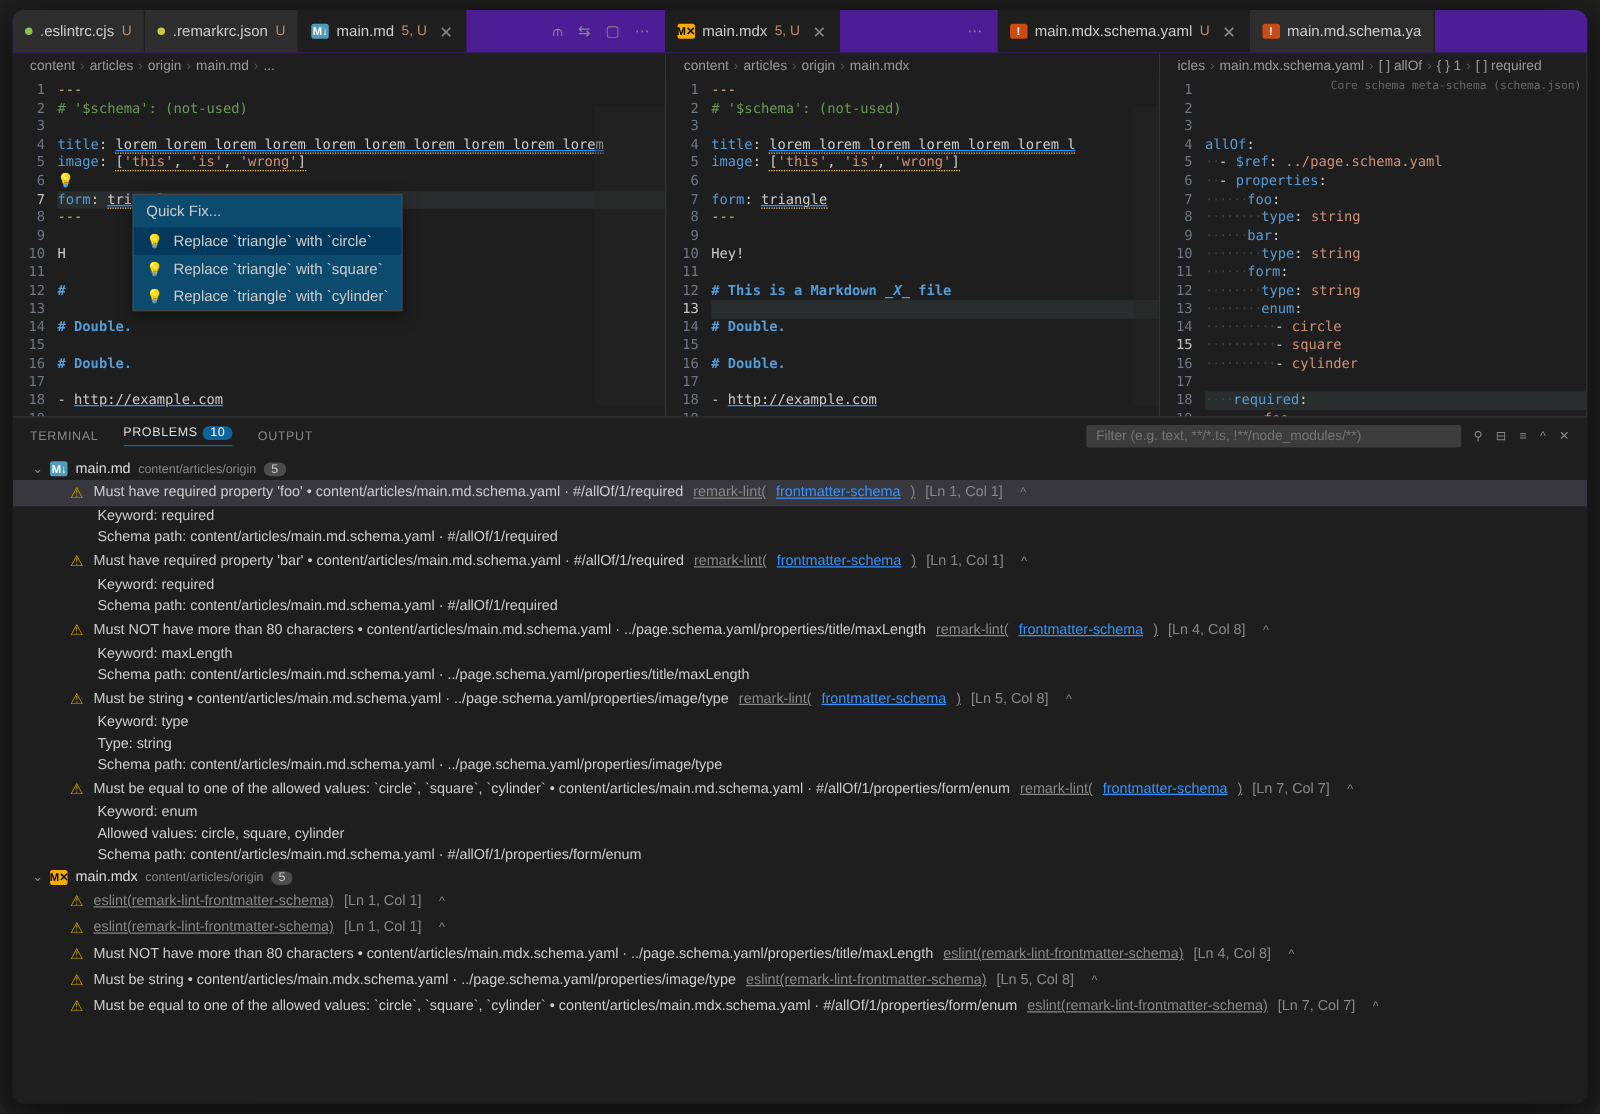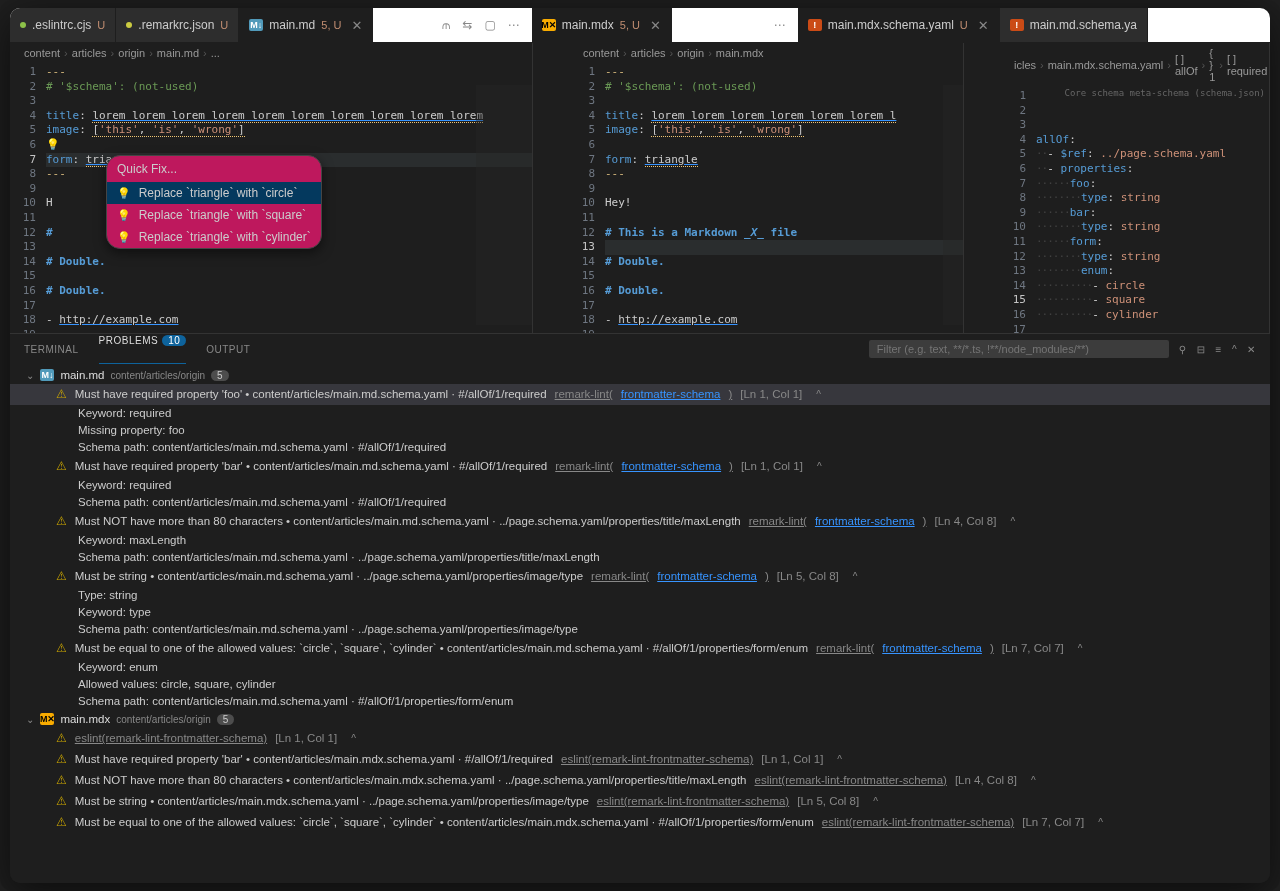--- a/index.html
+++ b/index.html
@@ -20,21 +20,21 @@
   margin: 8px auto;
   background: #1e1e1e;
   border-radius: 10px;
   box-shadow: 0 10px 40px rgba(0,0,0,0.6);
   overflow: hidden;
   display: flex;
   flex-direction: column;
 }
 .tabs-row {
   display: flex;
-  background: #ffffff;
+  background: #4c1d95;
   height: 35px;
   border-bottom: 1px solid #1e1e1e;
   align-items: stretch;
 }
 .tab-group {
   display: flex;
   flex: 1;
   overflow: hidden;
   align-items: stretch;
 }
@@ -61,21 +61,20 @@
   font-size: 11px;
   color: #999;
   background: #1e1e1e;
   align-items: center;
 }
 .breadcrumbs .sep { color: #555; }
 .editors {
   display: flex;
   flex: 0 0 290px;
   min-height: 290px;
-  gap: 36px;
 }
 .editor-pane {
   flex: 1;
   position: relative;
   border-right: 1px solid #333;
   display: flex;
   flex-direction: column;
   overflow: hidden;
 }
 .code-area {
@@ -121,23 +120,23 @@
   top: 22px;
   width: 56px;
   height: 240px;
   background: #252526;
   opacity: 0.4;
 }
 .quickfix {
   position: absolute;
   top: 112px;
   left: 96px;
-  background: #be185d;
+  background: #0c4a6e;
   border: 1px solid #454545;
-  border-radius: 14px;
+  border-radius: 0;
   box-shadow: 0 4px 12px rgba(0,0,0,0.5);
   font-size: 12px;
   z-index: 10;
   min-width: 200px;
 }
 .quickfix .qf-title { padding: 6px 10px; color: #ccc; font-weight: 500; }
 .quickfix .qf-item { padding: 4px 10px; display: flex; gap: 8px; align-items: center; cursor: pointer; }
 .quickfix .qf-item.sel { background: #04395e; }
 .panel {
   flex: 1;
@@ -150,21 +149,21 @@
 .panel-tabs {
   display: flex;
   align-items: center;
   padding: 0 14px;
   height: 30px;
   gap: 20px;
   font-size: 10px;
   letter-spacing: 0.5px;
 }
 .panel-tab { color: #888; cursor: pointer; text-transform: uppercase; }
-.panel-tab.active { color: #ddd; border-bottom: 1px solid #0e639c; padding-bottom: 17px; }
+.panel-tab.active { color: #ddd; border-bottom: 1px solid #0e639c; padding-bottom: 4px; }
 .badge { background: #0e639c; color: #fff; border-radius: 8px; padding: 0 6px; font-size: 10px; margin-left: 4px; }
 .panel-actions { margin-left: auto; display: flex; align-items: center; gap: 10px; color: #888; }
 .filter-input {
   background: #3c3c3c;
   border: none;
   color: #ccc;
   padding: 3px 8px;
   font-size: 11px;
   width: 300px;
   border-radius: 2px;
@@ -425,21 +424,20 @@
         <div class="prob-item selected">
           <span class="warn-icon">⚠</span>
           <span class="prob-msg">Must have required property 'foo' • content/articles/main.md.schema.yaml · #/allOf/1/required</span> 
           <span class="prob-src">remark-lint(</span>
           <span class="prob-link">frontmatter-schema</span>
           <span class="prob-src">)</span> 
           <span class="prob-loc">[Ln 1, Col 1]</span>
           <span class="collapse-chev">^</span>
         </div>
         <div class="prob-detail">Keyword: required</div>
-        <div class="prob-detail">Missing property: foo</div>
         <div class="prob-detail">Schema path: content/articles/main.md.schema.yaml · #/allOf/1/required</div>
         <div class="prob-item">
           <span class="warn-icon">⚠</span>
           <span class="prob-msg">Must have required property 'bar' • content/articles/main.md.schema.yaml · #/allOf/1/required</span> 
           <span class="prob-src">remark-lint(</span>
           <span class="prob-link">frontmatter-schema</span>
           <span class="prob-src">)</span> 
           <span class="prob-loc">[Ln 1, Col 1]</span>
           <span class="collapse-chev">^</span>
         </div>
@@ -458,22 +456,22 @@
         <div class="prob-detail">Schema path: content/articles/main.md.schema.yaml · ../page.schema.yaml/properties/title/maxLength</div>
         <div class="prob-item">
           <span class="warn-icon">⚠</span>
           <span class="prob-msg">Must be string • content/articles/main.md.schema.yaml · ../page.schema.yaml/properties/image/type</span> 
           <span class="prob-src">remark-lint(</span>
           <span class="prob-link">frontmatter-schema</span>
           <span class="prob-src">)</span> 
           <span class="prob-loc">[Ln 5, Col 8]</span>
           <span class="collapse-chev">^</span>
         </div>
+        <div class="prob-detail">Keyword: type</div>
         <div class="prob-detail">Type: string</div>
-        <div class="prob-detail">Keyword: type</div>
         <div class="prob-detail">Schema path: content/articles/main.md.schema.yaml · ../page.schema.yaml/properties/image/type</div>
         <div class="prob-item">
           <span class="warn-icon">⚠</span>
           <span class="prob-msg">Must be equal to one of the allowed values: `circle`, `square`, `cylinder` • content/articles/main.md.schema.yaml · #/allOf/1/properties/form/enum</span> 
           <span class="prob-src">remark-lint(</span>
           <span class="prob-link">frontmatter-schema</span>
           <span class="prob-src">)</span> 
           <span class="prob-loc">[Ln 7, Col 7]</span>
           <span class="collapse-chev">^</span>
         </div>
@@ -488,21 +486,20 @@
           <span class="count">5</span>
         </div>
         <div class="prob-item">
           <span class="warn-icon">⚠</span>
           <span class="prob-src">eslint(remark-lint-frontmatter-schema)</span> 
           <span class="prob-loc">[Ln 1, Col 1]</span>
           <span class="collapse-chev">^</span>
         </div>
         <div class="prob-item">
           <span class="warn-icon">⚠</span>
-          <span class="prob-msg">Must have required property 'bar' • content/articles/main.mdx.schema.yaml · #/allOf/1/required</span> 
           <span class="prob-src">eslint(remark-lint-frontmatter-schema)</span> 
           <span class="prob-loc">[Ln 1, Col 1]</span>
           <span class="collapse-chev">^</span>
         </div>
         <div class="prob-item">
           <span class="warn-icon">⚠</span>
           <span class="prob-msg">Must NOT have more than 80 characters • content/articles/main.mdx.schema.yaml · ../page.schema.yaml/properties/title/maxLength</span> 
           <span class="prob-src">eslint(remark-lint-frontmatter-schema)</span> 
           <span class="prob-loc">[Ln 4, Col 8]</span>
           <span class="collapse-chev">^</span>

